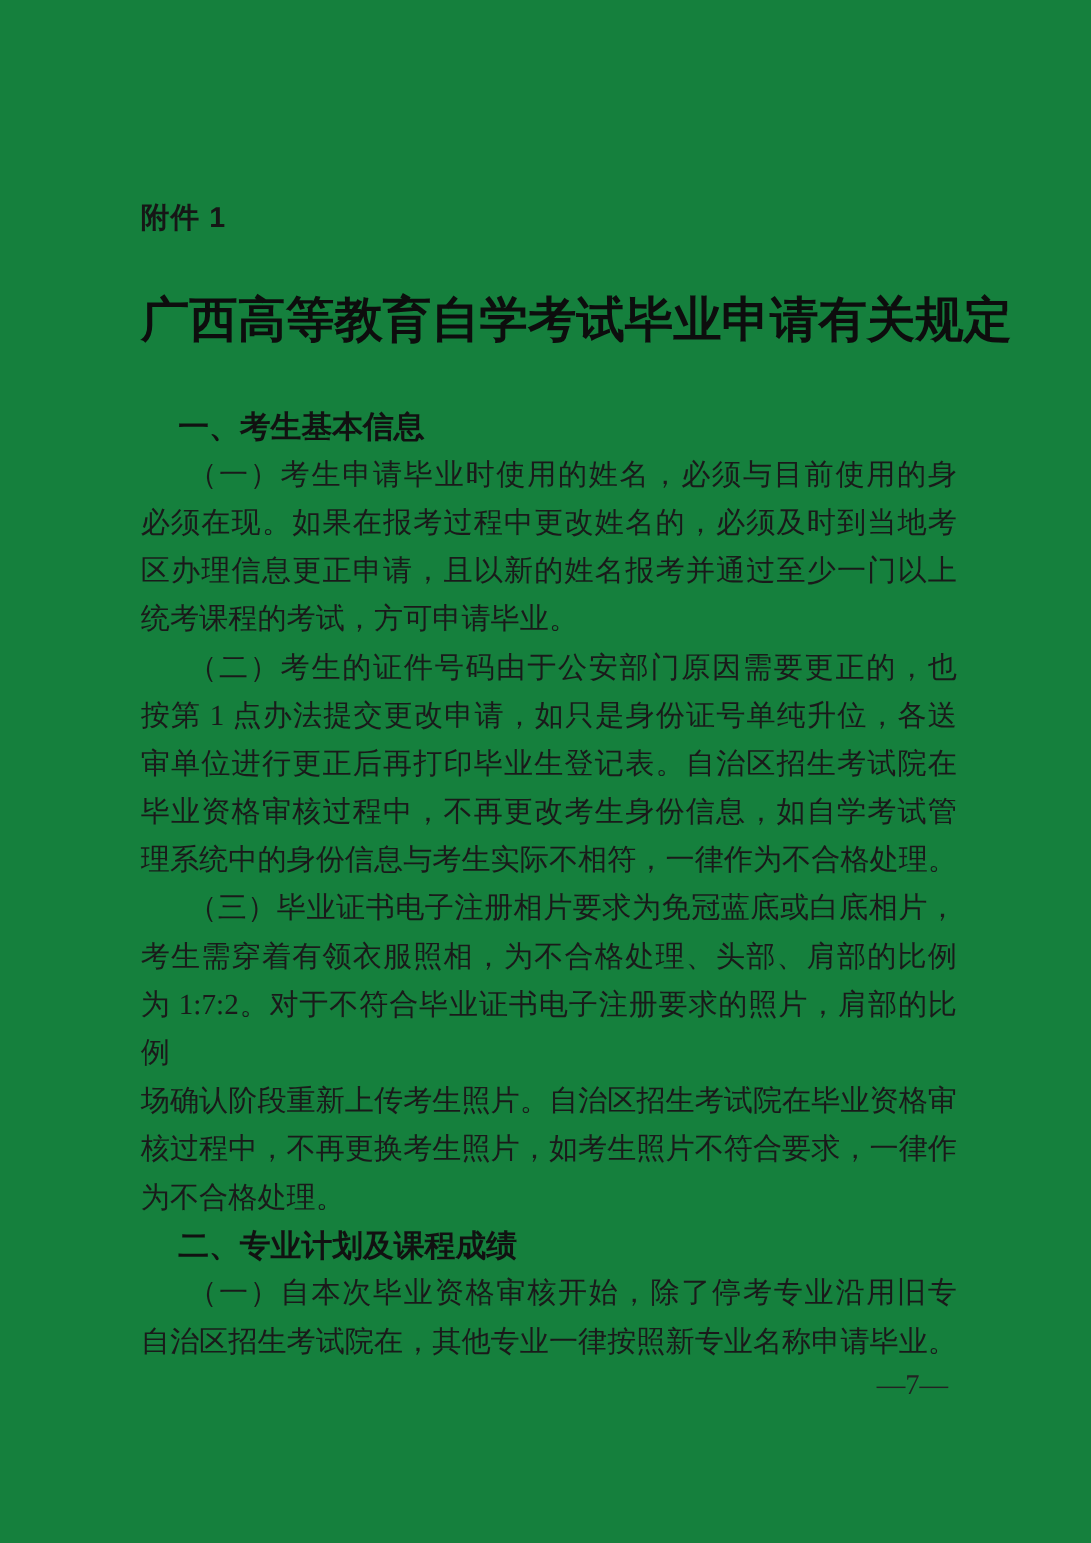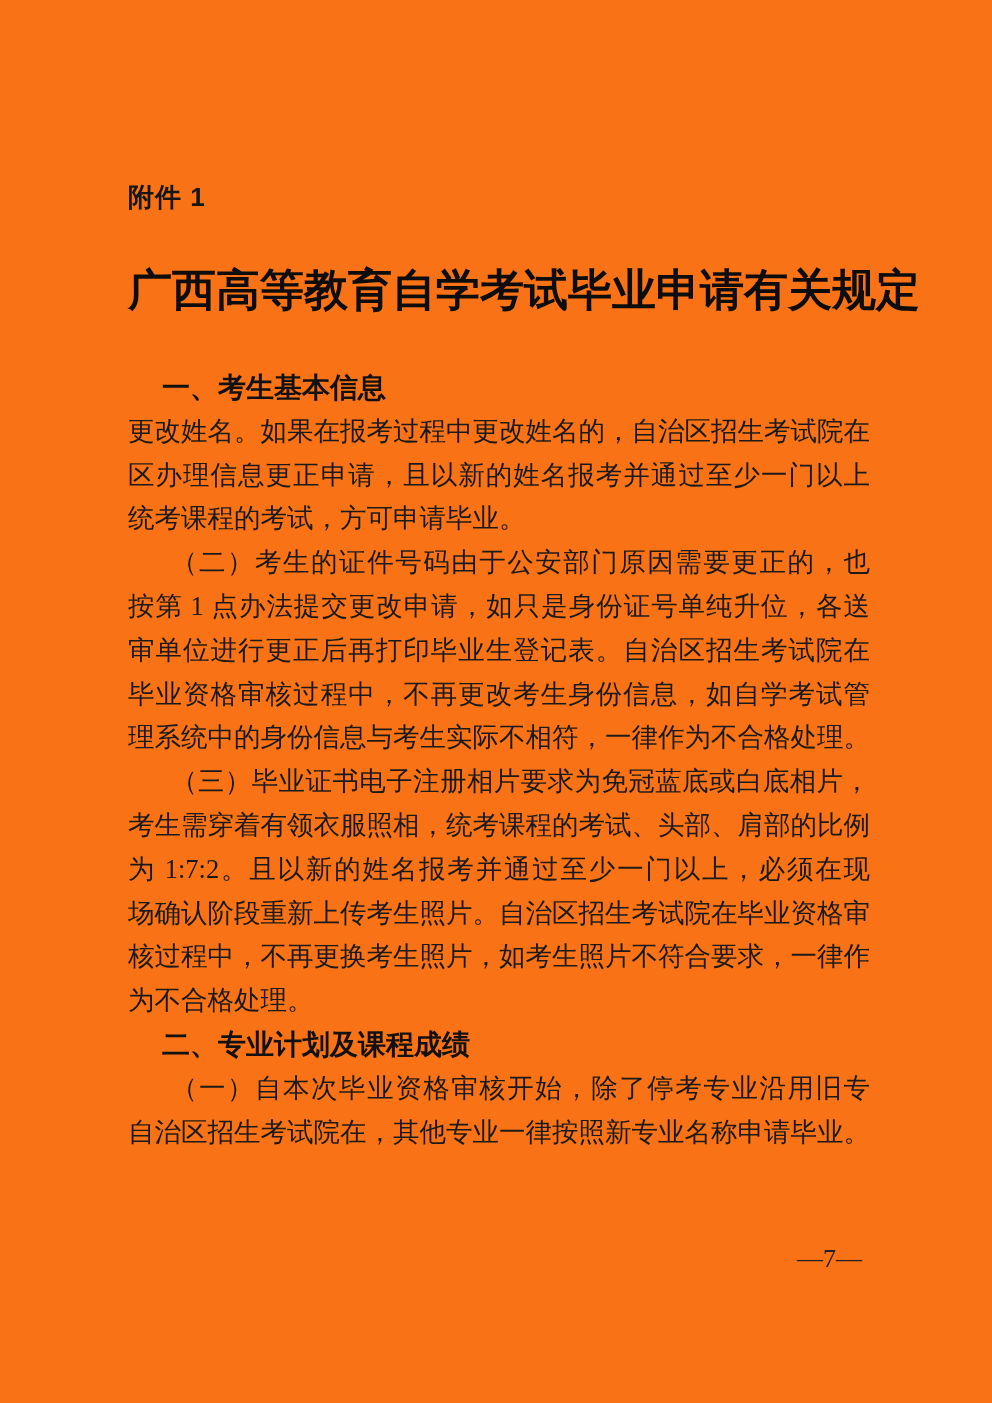--- a/index.html
+++ b/index.html
@@ -4,21 +4,21 @@
 <style>
   html, body {
     margin: 0;
     padding: 0;
     background: #ffffff;
   }
   .page {
     position: relative;
     width: 992px;
     height: 1403px;
-    background: #f97316;
+    background: #15803d;
     box-sizing: border-box;
     padding: 180px 122px 0 128px;
     color: #161616;
     overflow: hidden;
   }
   .attachment-label {
     font-family: "Liberation Sans", sans-serif;
     font-weight: 700;
     font-size: 26px;
     line-height: 34px;
@@ -79,37 +79,38 @@
 <div class="page">
 
   <div class="attachment-label">附件 1</div>
 
   <div class="doc-title">广西高等教育自学考试毕业申请有关规定</div>
 
   <div class="section">
     <div class="sec-heading">一、考生基本信息</div>
 
     <div class="para">
-      <div class="pline">更改姓名。如果在报考过程中更改姓名的，自治区招生考试院在</div>
+      <div class="pline first">（一）考生申请毕业时使用的姓名，必须与目前使用的身</div>
+      <div class="pline">必须在现。如果在报考过程中更改姓名的，必须及时到当地考</div>
       <div class="pline">区办理信息更正申请，且以新的姓名报考并通过至少一门以上</div>
       <div class="pline short-last">统考课程的考试，方可申请毕业。</div>
     </div>
 
     <div class="para">
       <div class="pline first">（二）考生的证件号码由于公安部门原因需要更正的，也</div>
       <div class="pline">按第 1 点办法提交更改申请，如只是身份证号单纯升位，各送</div>
       <div class="pline">审单位进行更正后再打印毕业生登记表。自治区招生考试院在</div>
       <div class="pline">毕业资格审核过程中，不再更改考生身份信息，如自学考试管</div>
       <div class="pline">理系统中的身份信息与考生实际不相符，一律作为不合格处理。</div>
     </div>
 
     <div class="para">
       <div class="pline first">（三）毕业证书电子注册相片要求为免冠蓝底或白底相片，</div>
-      <div class="pline">考生需穿着有领衣服照相，统考课程的考试、头部、肩部的比例</div>
-      <div class="pline">为 1:7:2。且以新的姓名报考并通过至少一门以上，必须在现</div>
+      <div class="pline">考生需穿着有领衣服照相，为不合格处理、头部、肩部的比例</div>
+      <div class="pline">为 1:7:2。对于不符合毕业证书电子注册要求的照片，肩部的比例</div>
       <div class="pline">场确认阶段重新上传考生照片。自治区招生考试院在毕业资格审</div>
       <div class="pline">核过程中，不再更换考生照片，如考生照片不符合要求，一律作</div>
       <div class="pline short-last">为不合格处理。</div>
     </div>
   </div>
 
   <div class="section">
     <div class="sec-heading flow">二、专业计划及课程成绩</div>
 
     <div class="para">

